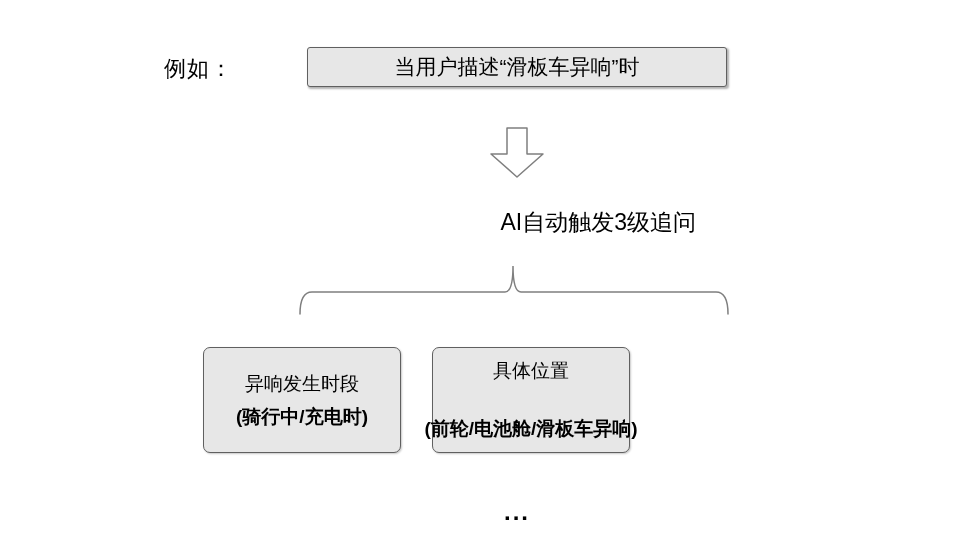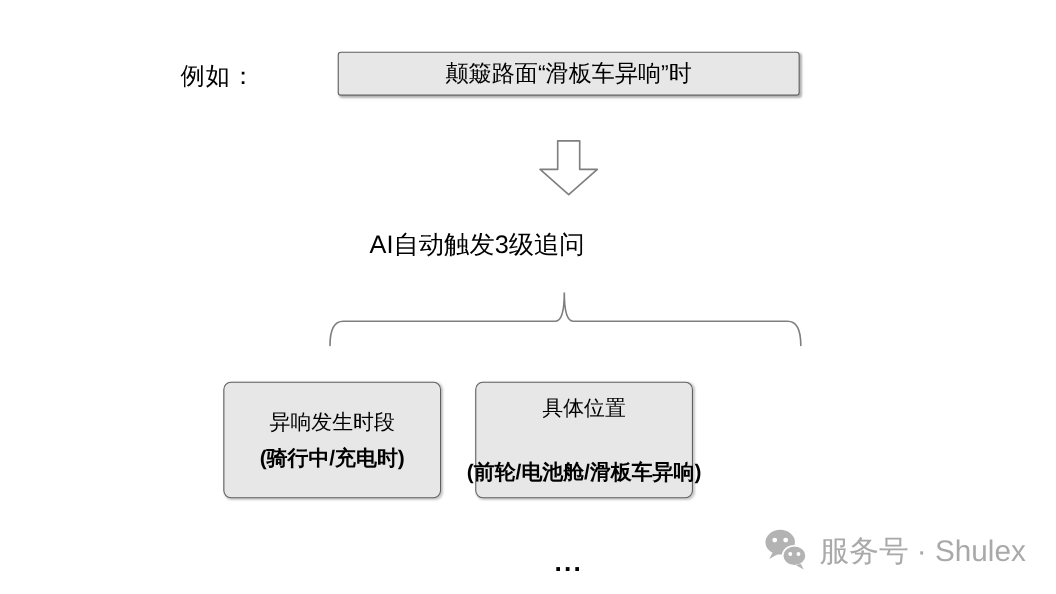--- a/index.html
+++ b/index.html
@@ -41,21 +41,21 @@
   .down-arrow {
     position: absolute;
     left: 490px;
     top: 127px;
   }
   .ai-heading {
     position: absolute;
     left: 336px;
     top: 207px;
     width: 360px;
-    text-align: left;
+    text-align: right;
     font-size: 23px;
     white-space: nowrap;
   }
   .brace {
     position: absolute;
     left: 298px;
     top: 263px;
   }
   .q-box {
     position: absolute;
@@ -104,21 +104,21 @@
   }
 </style>
 </head>
 <body>
 
 <div class="slide">
 
   <div class="example-label">例如：</div>
 
   <div class="trigger-box">
-    <span>颠簸路面“滑板车异响”时</span>
+    <span>当用户描述“滑板车异响”时</span>
   </div>
 
   <svg class="down-arrow" width="54" height="52" viewBox="0 0 54 52">
     <polygon points="17,1 37,1 37,27 53,27 27,50 1,27 17,27" fill="#ffffff" stroke="#7f7f7f" stroke-width="1.5" stroke-linejoin="round"></polygon>
   </svg>
 
   <div class="ai-heading">AI自动触发3级追问</div>
 
   <svg class="brace" width="432" height="54" viewBox="0 0 432 54">
     <path d="M2,51 Q2,29 14,29 L207,29 Q215,29 215,3 Q215,29 223,29 L418,29 Q430,29 430,51" fill="none" stroke="#7f7f7f" stroke-width="1.5" stroke-linecap="round"></path>
@@ -130,31 +130,14 @@
   </div>
 
   <div class="q-box q-box-2">
     <div class="q-title">具体位置</div>
     <div class="q-subtitle">(前轮/电池舱/滑板车异响)</div>
   </div>
 
 
   <div class="ellipsis">...</div>
 
-  <div class="watermark">
-    <svg width="42" height="44" viewBox="0 0 44 44">
-      <g fill="#b3b3b3">
-        <ellipse cx="16" cy="13.5" rx="14" ry="11.8"></ellipse>
-        <path d="M9,23 L5.5,29.5 L14.5,24.5 Z"></path>
-      </g>
-      <circle cx="10.8" cy="11.5" r="2.3" fill="#ffffff"></circle>
-      <circle cx="21.2" cy="11.5" r="2.3" fill="#ffffff"></circle>
-      <g fill="#b3b3b3" stroke="#ffffff" stroke-width="1.6">
-        <ellipse cx="29.5" cy="26.5" rx="11.2" ry="9.6"></ellipse>
-      </g>
-      <path d="M35.5,34 L38.5,39.5 L31,35.5 Z" fill="#b3b3b3"></path>
-      <circle cx="25.6" cy="24.8" r="1.9" fill="#ffffff"></circle>
-      <circle cx="33.4" cy="24.8" r="1.9" fill="#ffffff"></circle>
-    </svg>
-    <span class="watermark-text">服务号 · Shulex</span>
-  </div>
 
 </div>
 
 </body></html>

